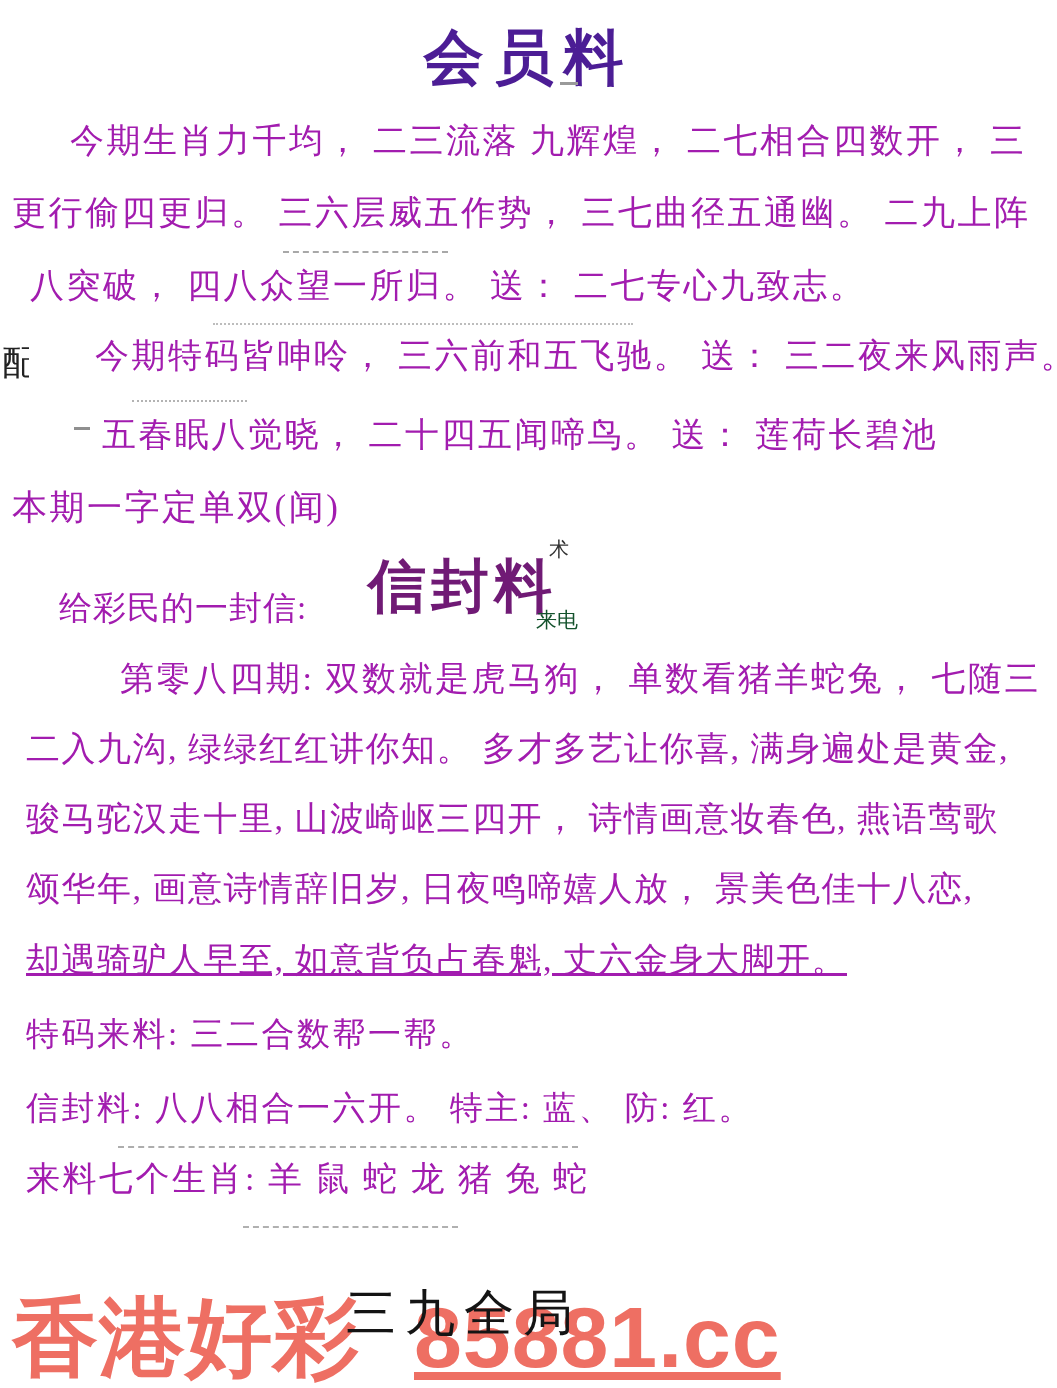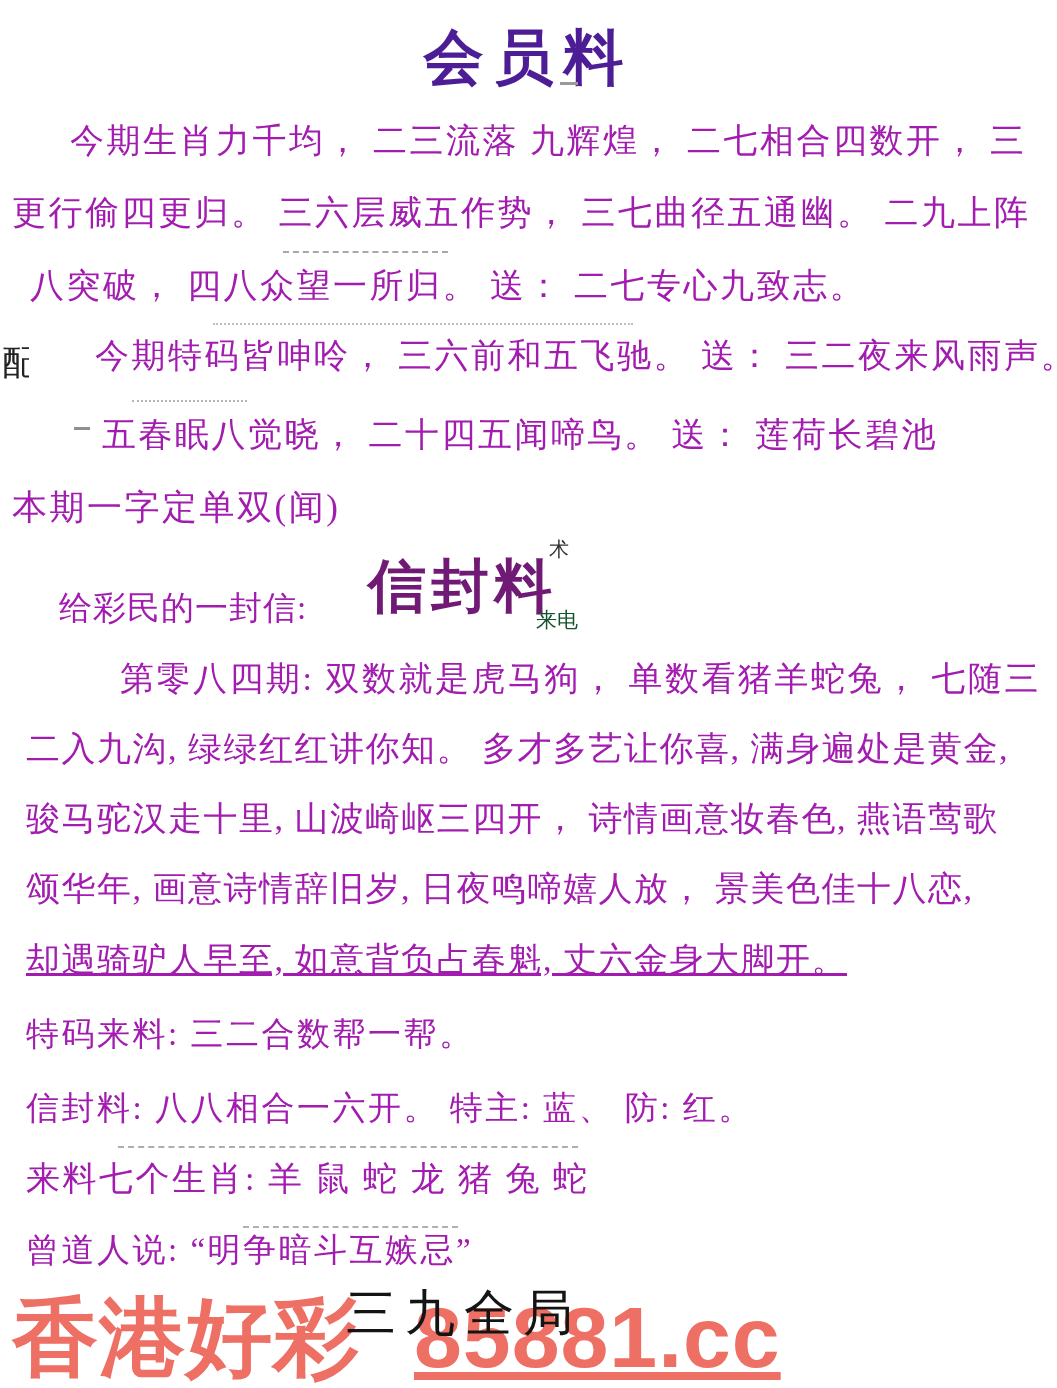--- a/index.html
+++ b/index.html
@@ -105,20 +105,19 @@
   <div class="ln env-l1">第零八四期: 双数就是虎马狗， 单数看猪羊蛇兔， 七随三</div>
   <div class="ln env-l2">二入九沟, 绿绿红红讲你知。 多才多艺让你喜, 满身遍处是黄金,</div>
   <div class="ln env-l3">骏马驼汉走十里, 山波崎岖三四开， 诗情画意妆春色, 燕语莺歌</div>
   <div class="ln env-l4">颂华年, 画意诗情辞旧岁, 日夜鸣啼嬉人放， 景美色佳十八恋,</div>
   <div class="ln env-l5">却遇骑驴人早至, 如意背负占春魁, 丈六金身大脚开。</div>
   <div class="ln env-l6">特码来料: 三二合数帮一帮。</div>
   <div class="ln env-l7">信封料: 八八相合一六开。 特主: 蓝、 防: 红。</div>
   <div class="artifact dash-d"></div>
   <div class="ln env-l8">来料七个生肖: 羊 鼠 蛇 龙 猪 兔 蛇</div>
   <div class="artifact dash-e"></div>
-  <div class="ln env-l9">曾道人说: “明争暗斗互嫉忌”</div>
 
   <div class="watermark">
     <span class="wm-brand">香港好彩</span><span class="wm-site">85881.cc</span>
   </div>
   <div class="overlay-hand">三九全局</div>
 
 </div>
 
 </body></html>

